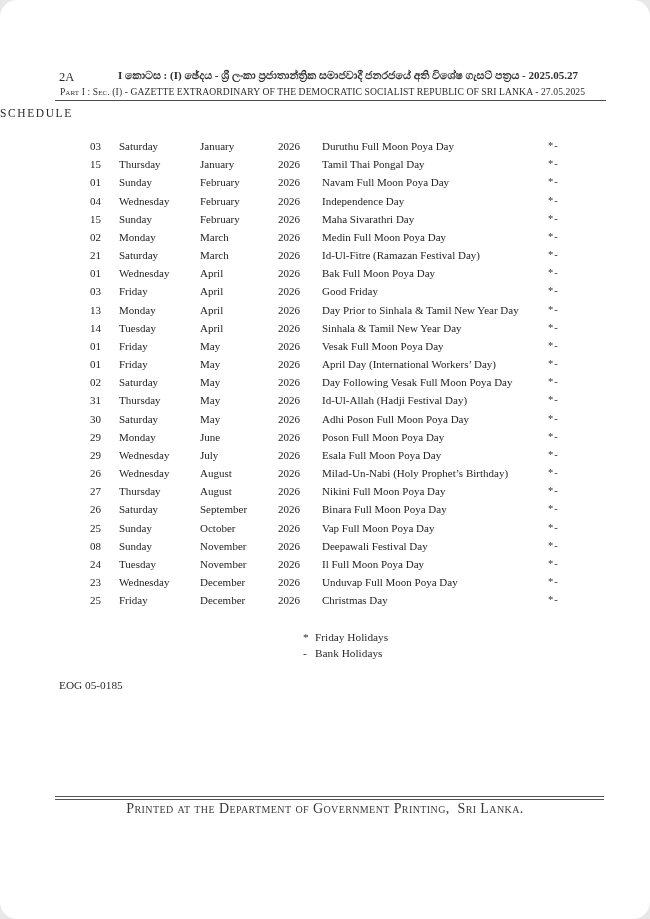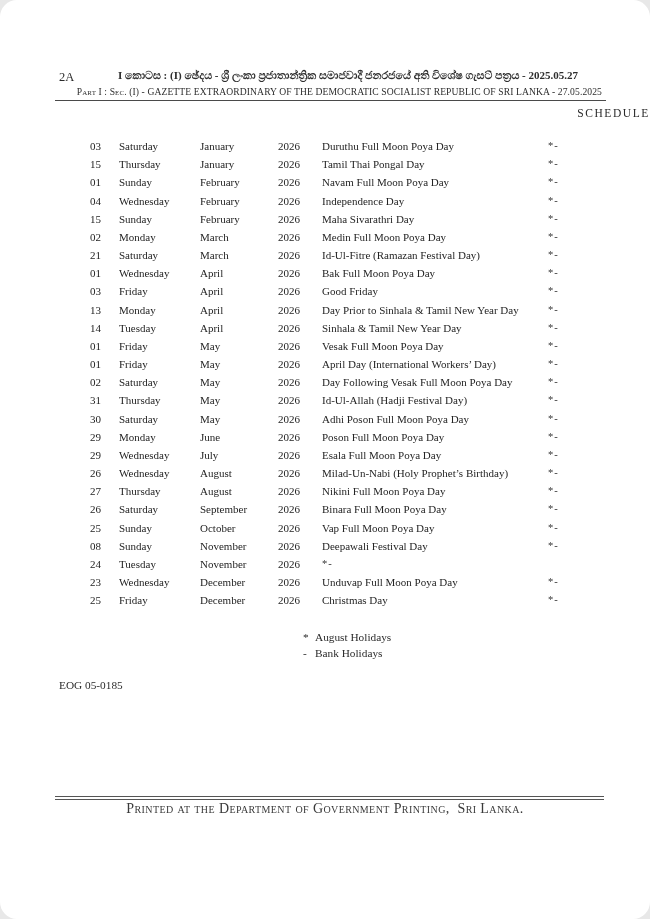--- a/index.html
+++ b/index.html
@@ -30,42 +30,42 @@
     font-size: 11px;
     font-weight: bold;
     color: #2e2e2e;
     white-space: nowrap;
     overflow: hidden;
   }
   .header-english {
     position: absolute;
     top: 86px;
     left: 55px;
-    right: 48px;
-    text-align: right;
+    right: 60px;
+    text-align: center;
     font-size: 9.6px;
     font-variant: small-caps;
     letter-spacing: 0.1px;
     color: #2e2e2e;
     white-space: nowrap;
     overflow: hidden;
   }
   .header-rule {
     position: absolute;
     top: 100px;
     left: 55px;
     width: 551px;
     border-top: 1.6px solid #4a4a4a;
   }
   .schedule-title {
     position: absolute;
     top: 107px;
     left: 0;
     width: 650px;
-    text-align: right;
+    text-align: left;
     font-size: 11.5px;
     letter-spacing: 1.6px;
     color: #2a2a2a;
   }
   
   .rows {
     position: absolute;
     top: 137px;
     left: 90px;
     width: 478px;
@@ -345,20 +345,21 @@
       <span class="c-year">2026</span>
       <span class="c-holiday">Deepawali Festival Day</span>
       <span class="c-marks">*-</span>
     </div>
 
     <div class="row">
       <span class="c-date">24</span>
       <span class="c-day">Tuesday</span>
       <span class="c-month">November</span>
       <span class="c-year">2026</span>
+      <span class="c-holiday">Il Full Moon Poya Day</span>
       <span class="c-marks">*-</span>
     </div>
 
     <div class="row">
       <span class="c-date">23</span>
       <span class="c-day">Wednesday</span>
       <span class="c-month">December</span>
       <span class="c-year">2026</span>
       <span class="c-holiday">Unduvap Full Moon Poya Day</span>
       <span class="c-marks">*-</span>
@@ -370,21 +371,21 @@
       <span class="c-month">December</span>
       <span class="c-year">2026</span>
       <span class="c-holiday">Christmas Day</span>
       <span class="c-marks">*-</span>
     </div>
   </div>
 
   <div class="legend">
     <div class="legend-line">
       <span class="legend-symbol">*</span>
-      <span>August Holidays</span>
+      <span>Friday Holidays</span>
     </div>
     <div class="legend-line">
       <span class="legend-symbol">-</span>
       <span>Bank Holidays</span>
     </div>
   </div>
 
   <div class="eog">EOG 05-0185</div>
 
   <div class="footer-rule"></div>

